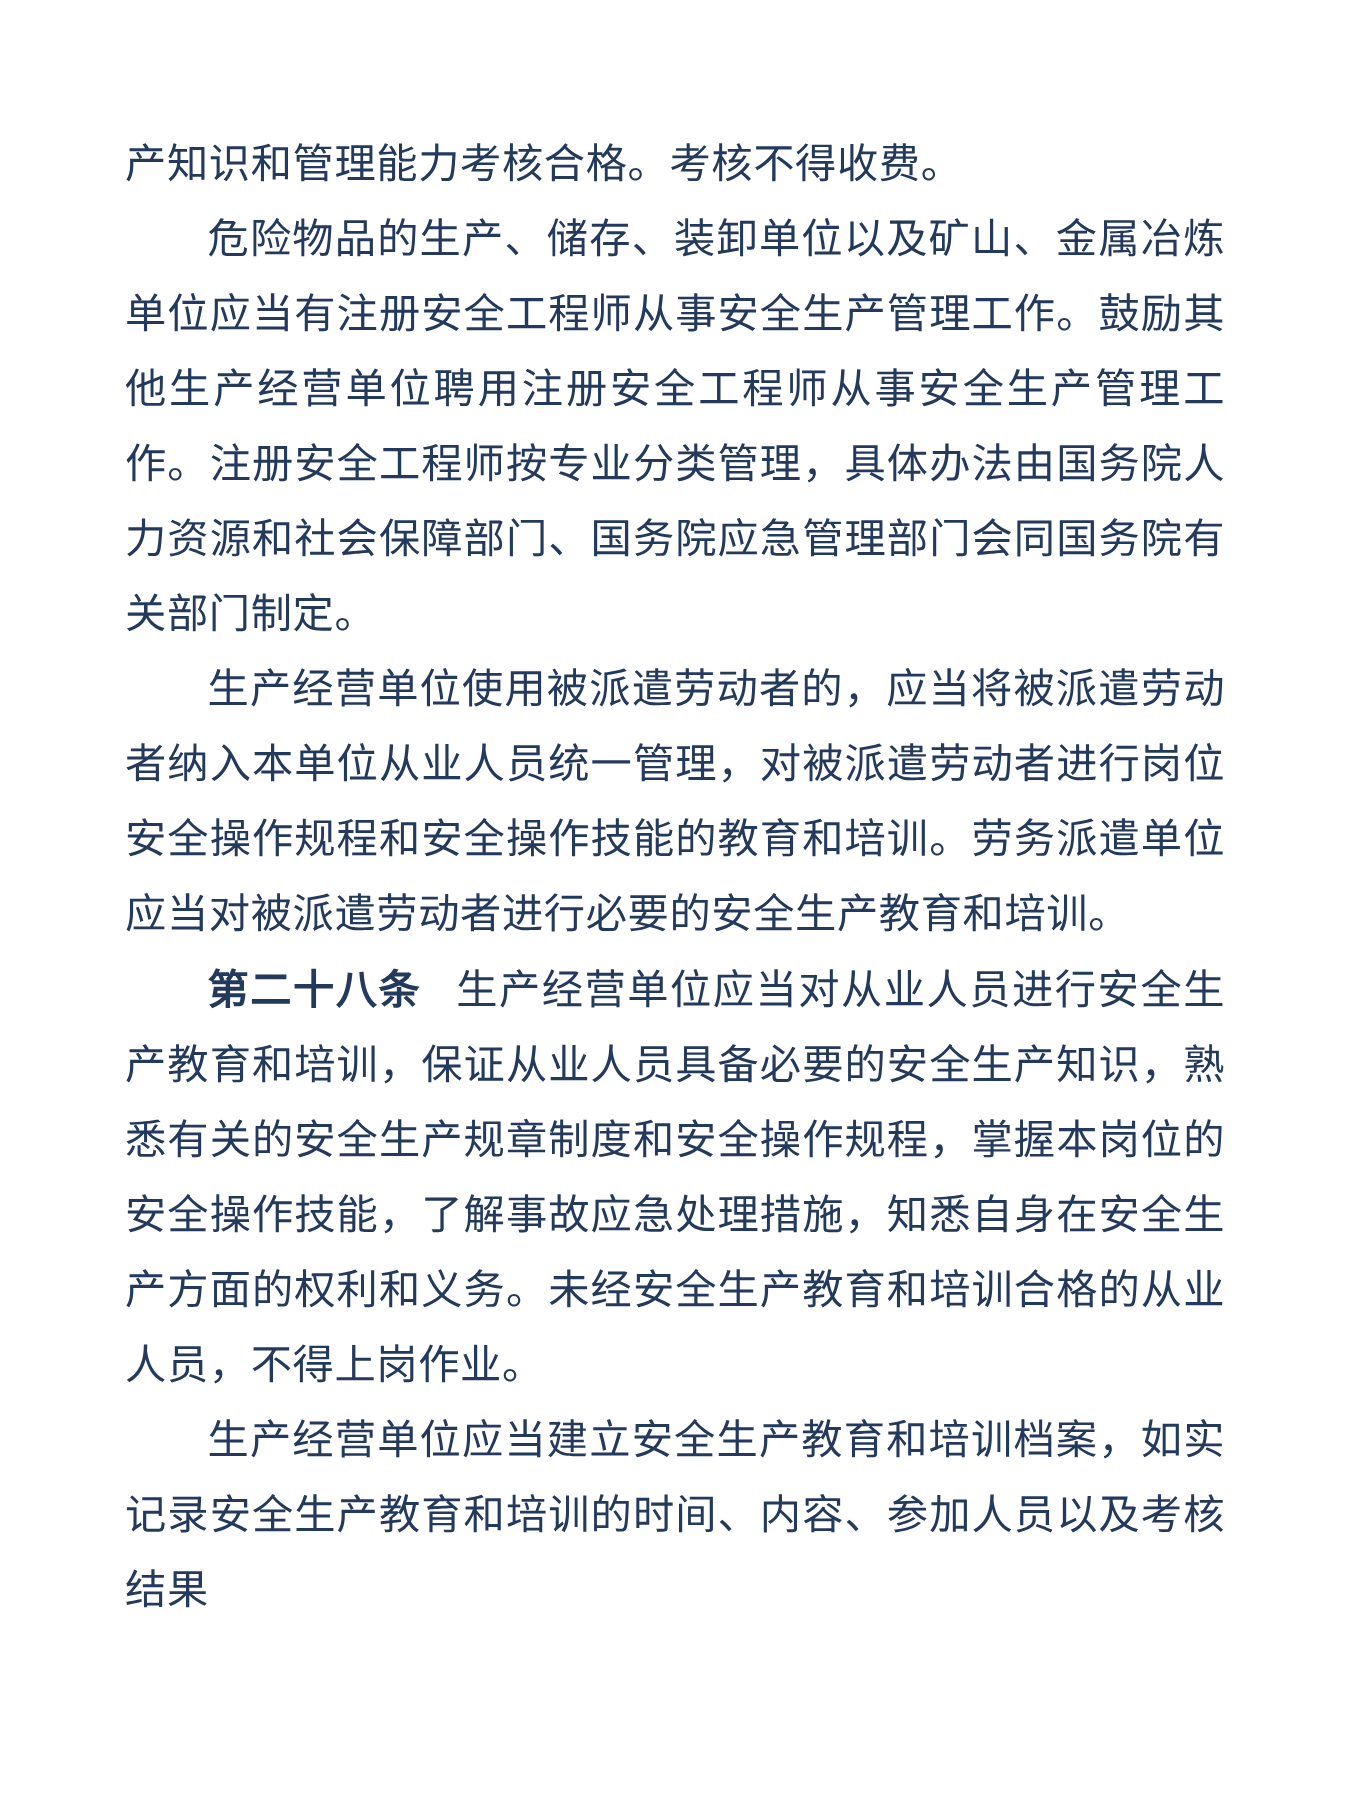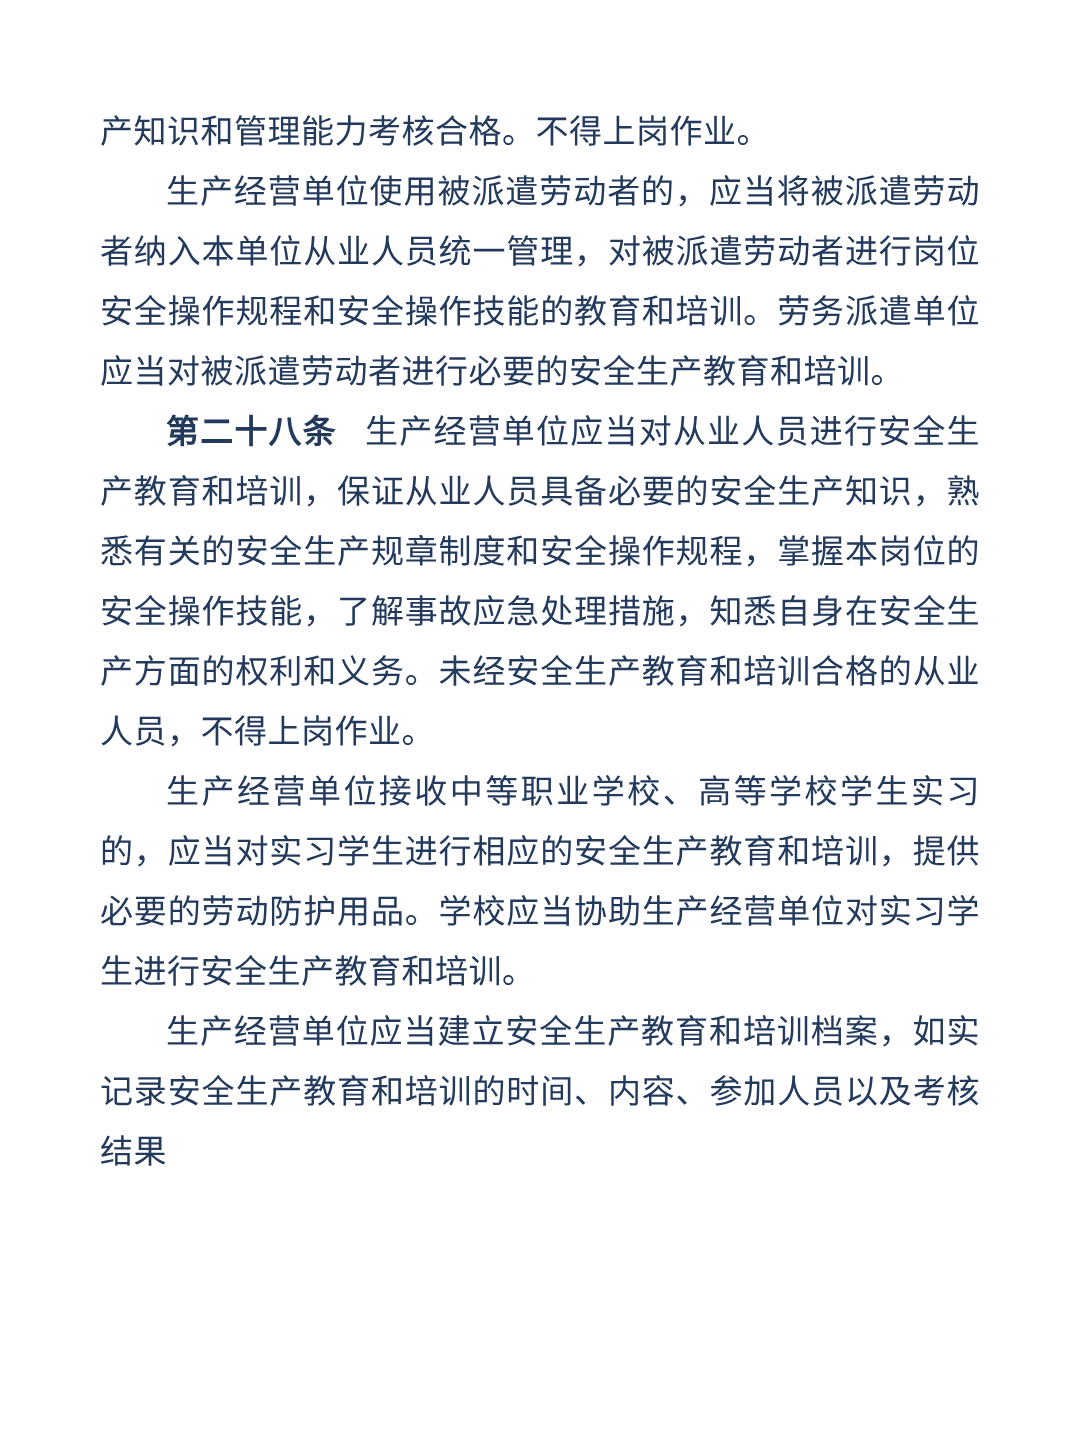--- a/index.html
+++ b/index.html
@@ -41,19 +41,19 @@
     font-weight:700;
     margin-right:0.85em;
     color:var(--text-color);
   }
 </style>
 </head>
 <body>
 
 <div class="page">
   <div class="doc-body">
-      <p class="para"><span>产知识和管理能力考核合格。不得上岗作业。</span></p>
+      <p class="para"><span>产知识和管理能力考核合格。考核不得收费。</span></p>
+      <p class="para indent"><span>危险物品的生产、储存、装卸单位以及矿山、金属冶炼单位应当有注册安全工程师从事安全生产管理工作。鼓励其他生产经营单位聘用注册安全工程师从事安全生产管理工作。注册安全工程师按专业分类管理，具体办法由国务院人力资源和社会保障部门、国务院应急管理部门会同国务院有关部门制定。</span></p>
       <p class="para indent"><span>生产经营单位使用被派遣劳动者的，应当将被派遣劳动者纳入本单位从业人员统一管理，对被派遣劳动者进行岗位安全操作规程和安全操作技能的教育和培训。劳务派遣单位应当对被派遣劳动者进行必要的安全生产教育和培训。</span></p>
       <p class="para indent"><strong class="lead">第二十八条</strong><span>生产经营单位应当对从业人员进行安全生产教育和培训，保证从业人员具备必要的安全生产知识，熟悉有关的安全生产规章制度和安全操作规程，掌握本岗位的安全操作技能，了解事故应急处理措施，知悉自身在安全生产方面的权利和义务。未经安全生产教育和培训合格的从业人员，不得上岗作业。</span></p>
-      <p class="para indent"><span>生产经营单位接收中等职业学校、高等学校学生实习的，应当对实习学生进行相应的安全生产教育和培训，提供必要的劳动防护用品。学校应当协助生产经营单位对实习学生进行安全生产教育和培训。</span></p>
       <p class="para indent"><span>生产经营单位应当建立安全生产教育和培训档案，如实记录安全生产教育和培训的时间、内容、参加人员以及考核结果</span></p>
     </div>
 </div>
 
 </body></html>

